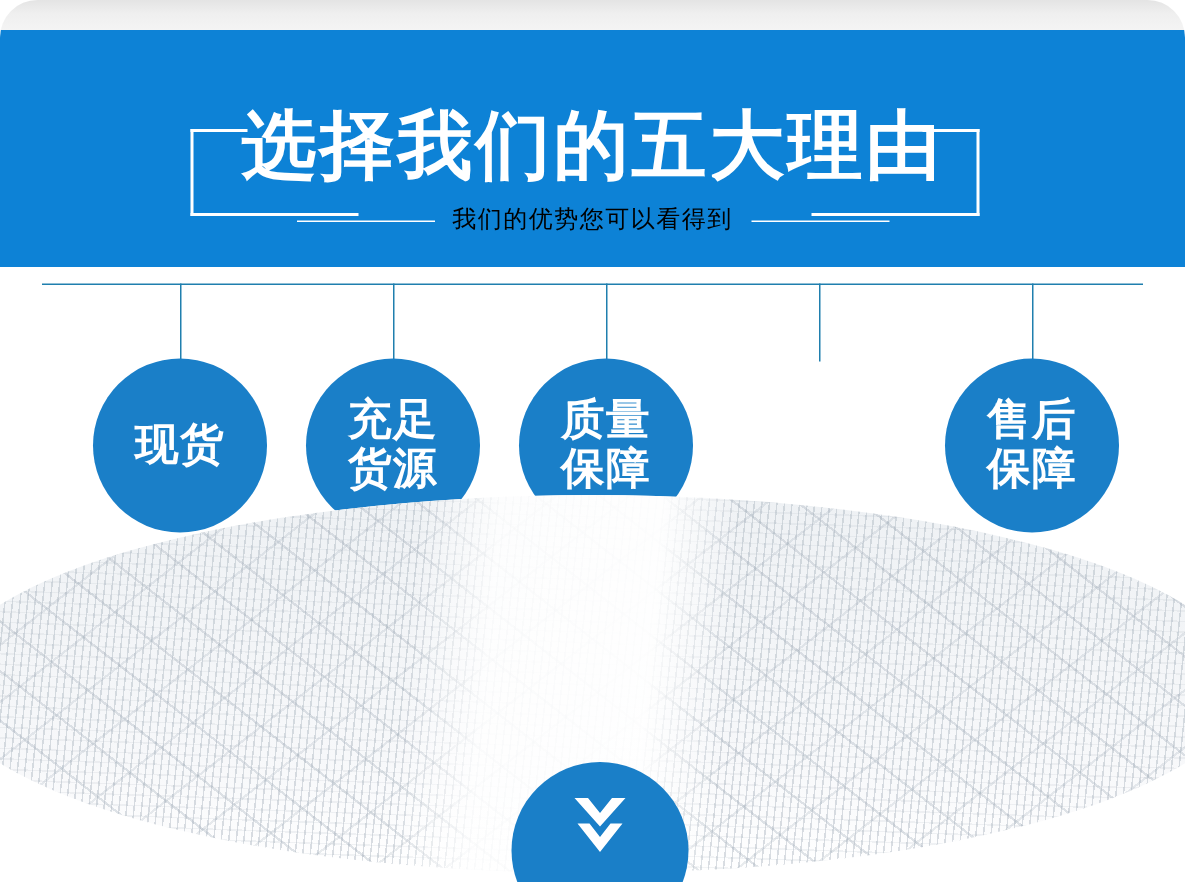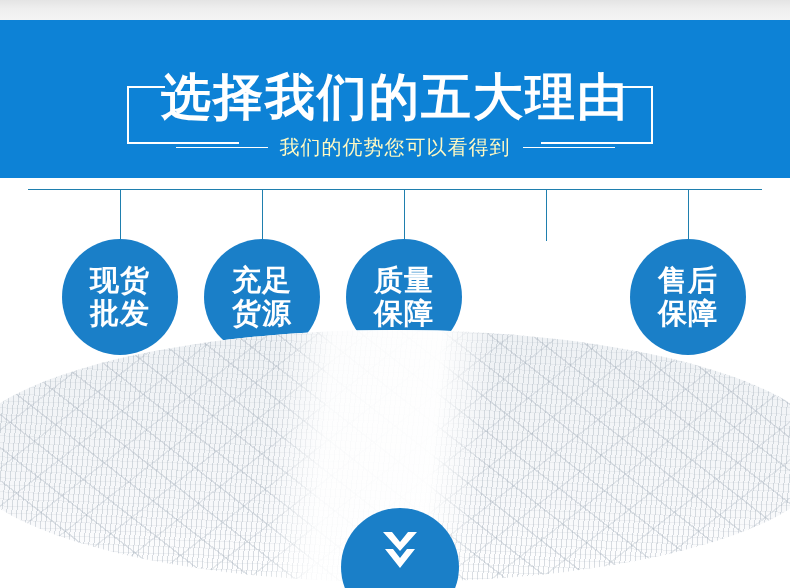--- a/index.html
+++ b/index.html
@@ -14,20 +14,21 @@
     overflow: hidden;
     position: relative;
   }
 
   #page {
     position: relative;
     width: 790px;
     height: 588px;
     background: #ffffff;
     overflow: hidden;
+    border-radius: 25px;
   }
 
   
   .top-strip {
     position: absolute;
     left: 0; top: 0;
     width: 790px; height: 20px;
     background: linear-gradient(180deg, #e4e4e4 0%, #efefef 45%, #f4f4f4 100%);
   }
 
@@ -98,22 +99,22 @@
     position: absolute;
     left: 0;
     top: 116px;
     width: 790px;
     display: flex;
     align-items: center;
     justify-content: center;
     z-index: 3;
   }
   .banner-sub {
-    color: #fef9c3;
-    font-size: 20px;
+    color: #000000;
+    font-size: 16px;
     line-height: 22px;
     letter-spacing: 1px;
     padding: 0 12px;
     white-space: nowrap;
   }
   .sub-rule {
     width: 92px;
     height: 1px;
     background: #ffffff;
   }
@@ -271,21 +272,20 @@
 
   <div class="connector-line"></div>
   <div class="stem" style="left:120px"></div>
   <div class="stem" style="left:262px"></div>
   <div class="stem" style="left:404px"></div>
   <div class="stem" style="left:546px"></div>
   <div class="stem" style="left:688px"></div>
 
   <div class="circle" style="left:62px">
     <span class="ln">现货</span>
-    <span class="ln">批发</span>
   </div>
   <div class="circle" style="left:204px">
     <span class="ln">充足</span>
     <span class="ln">货源</span>
   </div>
   <div class="circle" style="left:346px">
     <span class="ln">质量</span>
     <span class="ln">保障</span>
   </div>
   <div class="circle" style="left:630px">

